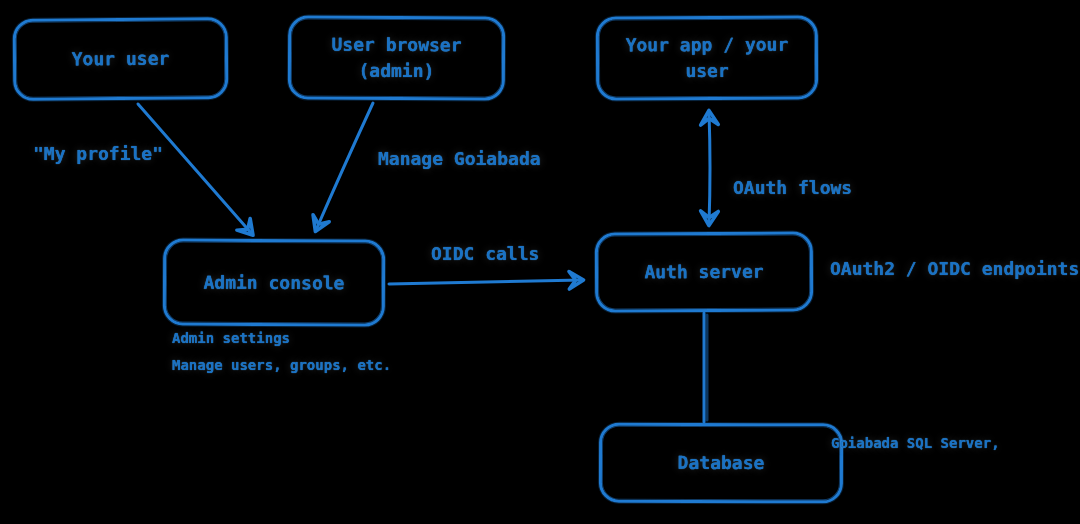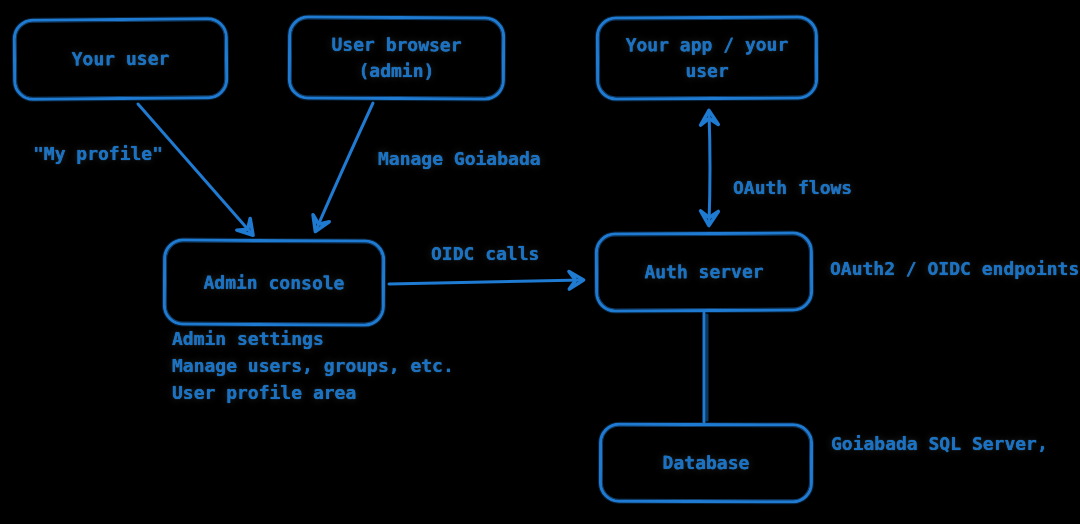--- a/index.html
+++ b/index.html
@@ -25,32 +25,32 @@
     display:flex;align-items:center;justify-content:center;text-align:center;
     color:var(--text);font-weight:bold;font-size:18px;line-height:26px;
     padding:6px 10px;
     text-shadow:0 0 1px rgba(77,171,247,.8), 0 0 8px rgba(140,140,140,.30);
   }
   .n-your-user   {left:13px; top:18px;  width:215px;height:82px;transform:rotate(-.5deg);}
   .n-your-browser{left:288px;top:16px;  width:217px;height:84px;transform:rotate(.3deg);}
   .n-your-app    {left:596px;top:16px;  width:222px;height:84px;transform:rotate(-.3deg);}
   .n-admin       {left:163px;top:239px; width:222px;height:87px;transform:rotate(.3deg);}
   .n-auth        {left:595px;top:232px; width:218px;height:80px;transform:rotate(-.3deg);}
-  .n-database    {left:599px;top:423px; width:214px;height:80px;transform:rotate(.2deg);}
+  .n-database    {left:599px;top:423px; width:244px;height:80px;transform:rotate(.2deg);}
   .lbl{
     position:absolute;color:var(--text);font-weight:bold;font-size:18px;white-space:nowrap;
     text-shadow:0 0 1px rgba(77,171,247,.8), 0 0 8px rgba(140,140,140,.30);
   }
   .l-my-profile{left:33px; top:143px;}
   .l-manage    {left:358px;top:148px;margin-left:20px;}
   .l-oauth     {left:733px;top:153px;margin-top:24px;}
   .l-http      {left:431px;top:243px;}
   .l-oidc      {left:830px;top:258px;}
   .note{
-    position:absolute;color:var(--text);font-weight:bold;font-size:18px;line-height:27px;
+    position:absolute;color:var(--text);font-weight:bold;font-size:14px;line-height:27px;
     white-space:nowrap;
     text-shadow:0 0 1px rgba(77,171,247,.8), 0 0 8px rgba(140,140,140,.30);
   }
   .note-admin   {left:172px;top:325px;}
   .note-database{left:831px;top:430px;}
 </style>
 </head>
 <body>
 
 <div class="stage">
@@ -95,20 +95,19 @@
 
   <span class="lbl l-my-profile">"My profile"</span>
   <span class="lbl l-manage">Manage Goiabada</span>
   <span class="lbl l-oauth">OAuth flows</span>
   <span class="lbl l-http">OIDC calls</span>
   <span class="lbl l-oidc">OAuth2 / OIDC endpoints</span>
 
   <div class="note note-admin">
     <div>Admin settings</div>
     <div>Manage users, groups, etc.</div>
-    <div>User profile area</div>
   </div>
 
   <div class="note note-database">
     <div>Goiabada SQL Server,</div>
   </div>
 
 </div>
 
 </body></html>

